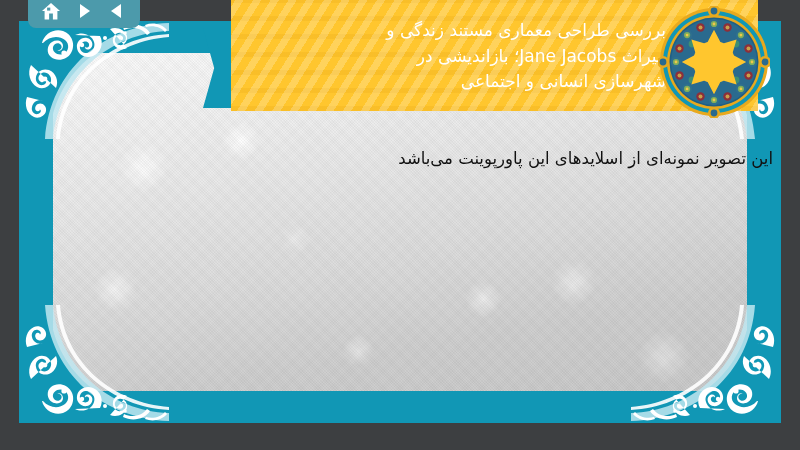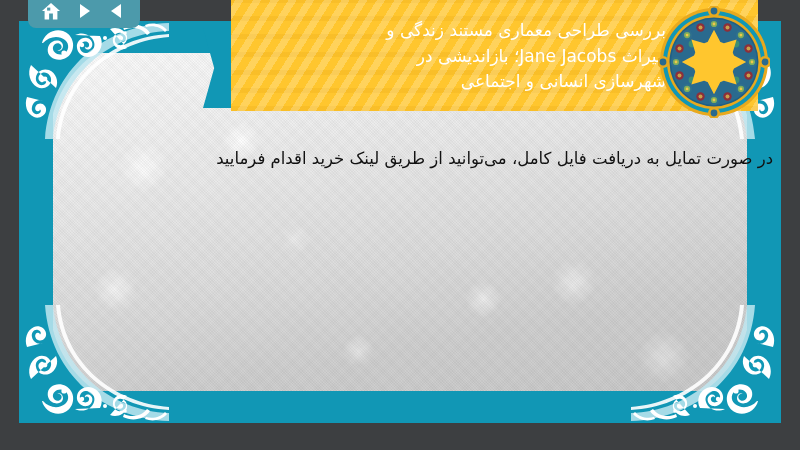--- a/index.html
+++ b/index.html
@@ -228,21 +228,21 @@
             <circle cx="26" cy="58" r="2.4"></circle>
           <circle cx="19" cy="88" r="2"></circle>
             <circle cx="106" cy="12" r="1.8"></circle>
           <path d="M104,6 c10,-5 22,-2 27,6 l-3,2 c-5,-7 -15,-9 -23,-5 z"></path>
           <path d="M126,4 c8,-3 17,-1 22,5 l-2,2 c-4,-5 -12,-7 -19,-5 z"></path>
         </g>
       </svg>
     </div>
 
     <div id="bodytext">
-      <span class="ln">در صورت تمایل به دریافت فایل کامل، می‌توانید از طریق لینک خرید اقدام فرمایید</span>
+      <span class="ln">این تصویر نمونه‌ای از اسلایدهای این پاورپوینت می‌باشد</span>
     </div>
 
   </div>
 
   <div id="banner">
     <div id="banner-tail"></div>
     <div id="banner-body">
       <div id="banner-title">بررسی طراحی معماری مستند زندگی و
 میراث Jane Jacobs؛ بازاندیشی در
 شهرسازی انسانی و اجتماعی</div>

